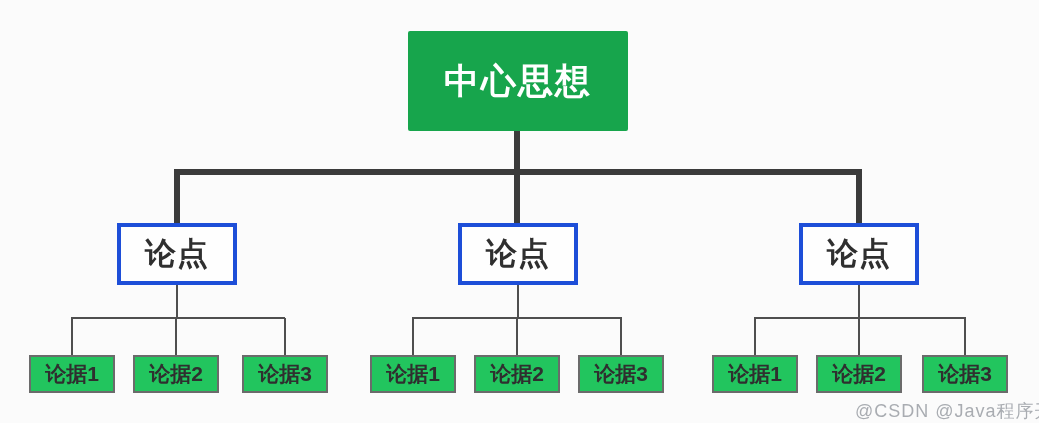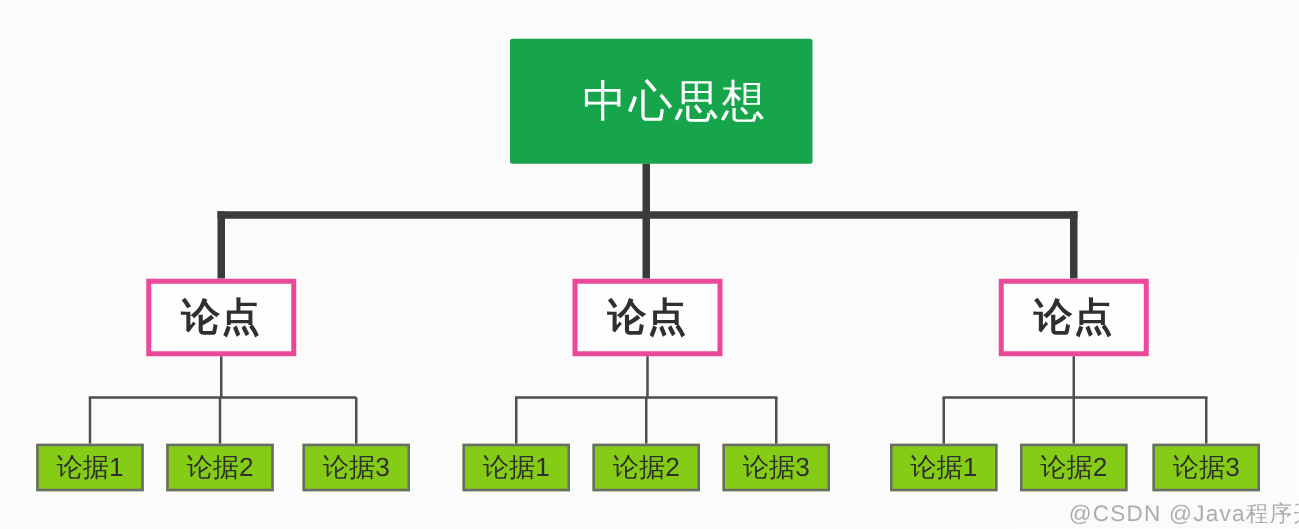--- a/index.html
+++ b/index.html
@@ -8,53 +8,53 @@
     width:1039px;height:423px;
     background:#fbfbfb;
     overflow:hidden;
     font-family:"Liberation Sans","DejaVu Sans",sans-serif;
   }
   
   .root-node{
     position:absolute;left:408px;top:31px;width:220px;height:100px;
     background:#17a54c;border-radius:2px;
     display:flex;align-items:center;justify-content:center;
-    color:#fff;font-size:35px;font-weight:normal;letter-spacing:2px;padding-left:22px;
+    color:#fff;font-size:35px;font-weight:bold;letter-spacing:2px;
   }
   
   .line{position:absolute;background:#3b3b3b;}
   .v-root{left:514px;top:131px;width:6px;height:92px;}
   .trunk {left:174px;top:169px;width:688px;height:6px;}
   .v-left{left:174px;top:169px;width:6px;height:54px;}
   .v-right{left:856px;top:169px;width:6px;height:54px;}
   
   .point-node{
     position:absolute;top:223px;width:120px;height:62px;
-    box-sizing:border-box;background:#fefefe;border:4px solid #ec4899;
+    box-sizing:border-box;background:#fefefe;border:4px solid #1d4ed8;
     display:flex;align-items:center;justify-content:center;
     color:#2f2f2f;font-size:31px;font-weight:bold;letter-spacing:1px;
   }
   .point-1{left:117px;}
   .point-2{left:458px;}
   .point-3{left:799px;}
   
   .tline{position:absolute;background:#4f4f4f;}
   .stem{top:285px;width:2px;height:33px;}
   .stem-1{left:176px;} .stem-2{left:517px;} .stem-3{left:858px;}
   .dist{top:317px;height:2px;}
   .dist-1{left:71px;width:214px;}
   .dist-2{left:412px;width:210px;}
   .dist-3{left:754px;width:212px;}
   .drop{top:318px;width:2px;height:37px;}
   
   .leaf-node{
     position:absolute;top:355px;width:86px;height:38px;
-    box-sizing:border-box;background:#84cc16;border:2px solid #6b6b6b;
+    box-sizing:border-box;background:#22c55e;border:2px solid #6b6b6b;
     display:flex;align-items:center;justify-content:center;
-    color:#2f2f2f;font-size:21px;font-weight:400;
+    color:#2f2f2f;font-size:21px;font-weight:700;
   }
   
   .watermark{
     position:absolute;color:#a3a7ad;font-size:18px;letter-spacing:1px;
     white-space:nowrap;opacity:.85;
   }
   .wm-1{left:860px;top:385px;}
   .wm-2{left:855px;top:399px;color:#9b9fa5;}
 </style>
 </head>

